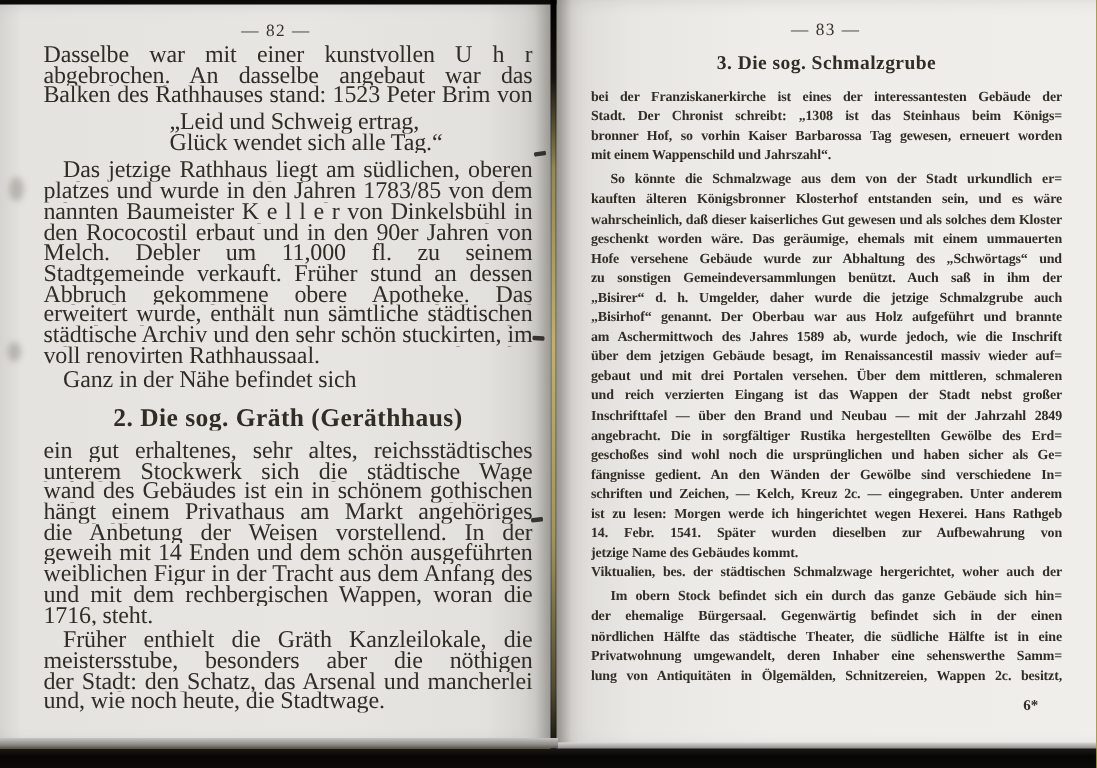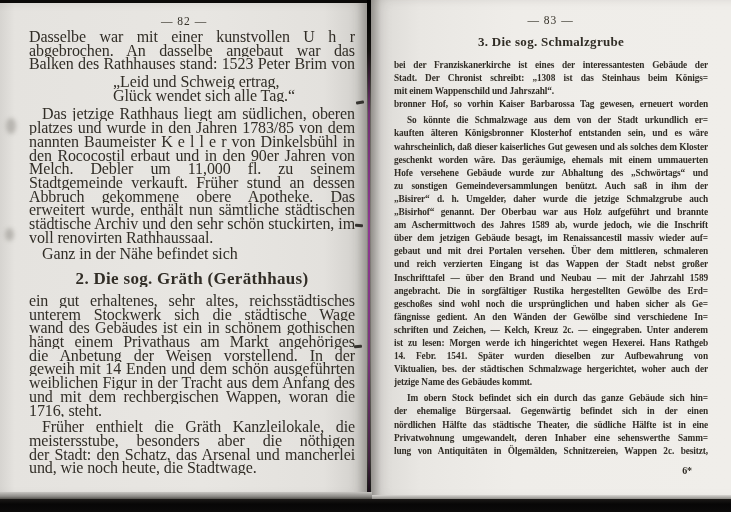--- a/index.html
+++ b/index.html
@@ -3,21 +3,21 @@
 <meta charset="utf-8">
 <style>
   html, body { margin: 0; padding: 0; }
   body { background: #141210; font-family: "Liberation Serif", serif; }
 
   .scan {
     position: relative;
     width: 731px;
     height: 512px;
     overflow: hidden;
-    background: #a21caf;
+    background: #fde047;
   }
 
   .page { position: absolute; color: #312d26; }
 
   .page-left {
     left: 0; top: 2px; width: 368px; height: 494px;
     background: linear-gradient(90deg, #d6d4d0 0%, #e5e3df 4%, #e8e6e2 55%, #e3e1dd 88%, #d3d1cd 97%, #bdbbb7 100%);
     box-shadow: inset -10px 0 14px -6px rgba(40,36,32,.35);
   }
 
@@ -172,45 +172,45 @@
 
   <div class="page page-right">
     <div class="pagenum">—  83  —</div>
     <div class="textcol">
         <div class="block heading">
           <div class="line last">3. Die sog. Schmalzgrube</div>
         </div>
         <div class="block para">
           <div class="line">bei der Franziskanerkirche ist eines der interessantesten Gebäude der</div>
           <div class="line">Stadt.  Der Chronist schreibt: „1308 ist das Steinhaus beim Königs=</div>
+          <div class="line">bronner Hof, so vorhin Kaiser Barbarossa Tag gewesen, erneuert worden</div>
           <div class="line last">mit einem Wappenschild und Jahrszahl“.</div>
-          <div class="line">bronner Hof, so vorhin Kaiser Barbarossa Tag gewesen, erneuert worden</div>
         </div>
         <div class="block para">
           <div class="line indent">So könnte die Schmalzwage aus dem von der Stadt urkundlich er=</div>
           <div class="line">kauften älteren Königsbronner Klosterhof entstanden sein, und es wäre</div>
           <div class="line">wahrscheinlich, daß dieser kaiserliches Gut gewesen und als solches dem Kloster</div>
           <div class="line">geschenkt worden wäre. Das geräumige, ehemals mit einem ummauerten</div>
           <div class="line">Hofe versehene Gebäude wurde zur Abhaltung des „Schwörtags“ und</div>
           <div class="line">zu sonstigen Gemeindeversammlungen benützt.  Auch saß in ihm der</div>
           <div class="line">„Bisirer“ d. h. Umgelder, daher wurde die jetzige Schmalzgrube auch</div>
           <div class="line">„Bisirhof“ genannt. Der Oberbau war aus Holz aufgeführt und brannte</div>
           <div class="line">am Aschermittwoch des Jahres 1589 ab, wurde jedoch, wie die Inschrift</div>
           <div class="line">über dem jetzigen Gebäude besagt, im Renaissancestil massiv wieder auf=</div>
           <div class="line">gebaut und mit drei Portalen versehen. Über dem mittleren, schmaleren</div>
           <div class="line">und reich verzierten Eingang ist das Wappen der Stadt nebst großer</div>
-          <div class="line">Inschrifttafel — über den Brand und Neubau — mit der Jahrzahl 1589</div>
+          <div class="line">Inschrifttafel — über den Brand und Neubau — mit der Jahrzahl 2849</div>
           <div class="line">angebracht.  Die in sorgfältiger Rustika hergestellten Gewölbe des Erd=</div>
           <div class="line">geschoßes sind wohl noch die ursprünglichen und haben sicher als Ge=</div>
           <div class="line">fängnisse gedient. An den Wänden der Gewölbe sind verschiedene In=</div>
           <div class="line">schriften und Zeichen, — Kelch, Kreuz 2c. — eingegraben. Unter anderem</div>
           <div class="line">ist zu lesen: Morgen werde ich hingerichtet wegen Hexerei. Hans Rathgeb</div>
           <div class="line">14. Febr. 1541.   Später wurden dieselben zur Aufbewahrung von</div>
+          <div class="line last">jetzige Name des Gebäudes kommt.</div>
           <div class="line">Viktualien, bes. der städtischen Schmalzwage hergerichtet, woher auch der</div>
-          <div class="line last">jetzige Name des Gebäudes kommt.</div>
         </div>
         <div class="block para">
           <div class="line indent">Im obern Stock befindet sich ein durch das ganze Gebäude sich hin=</div>
           <div class="line">der ehemalige Bürgersaal.  Gegenwärtig befindet sich in der einen</div>
           <div class="line">nördlichen Hälfte das städtische Theater, die südliche Hälfte ist in eine</div>
           <div class="line">Privatwohnung umgewandelt, deren Inhaber eine sehenswerthe Samm=</div>
           <div class="line">lung von Antiquitäten in Ölgemälden, Schnitzereien, Wappen 2c. besitzt,</div>
         </div>
         <div class="block signature">
           <div class="line last">6*</div>

